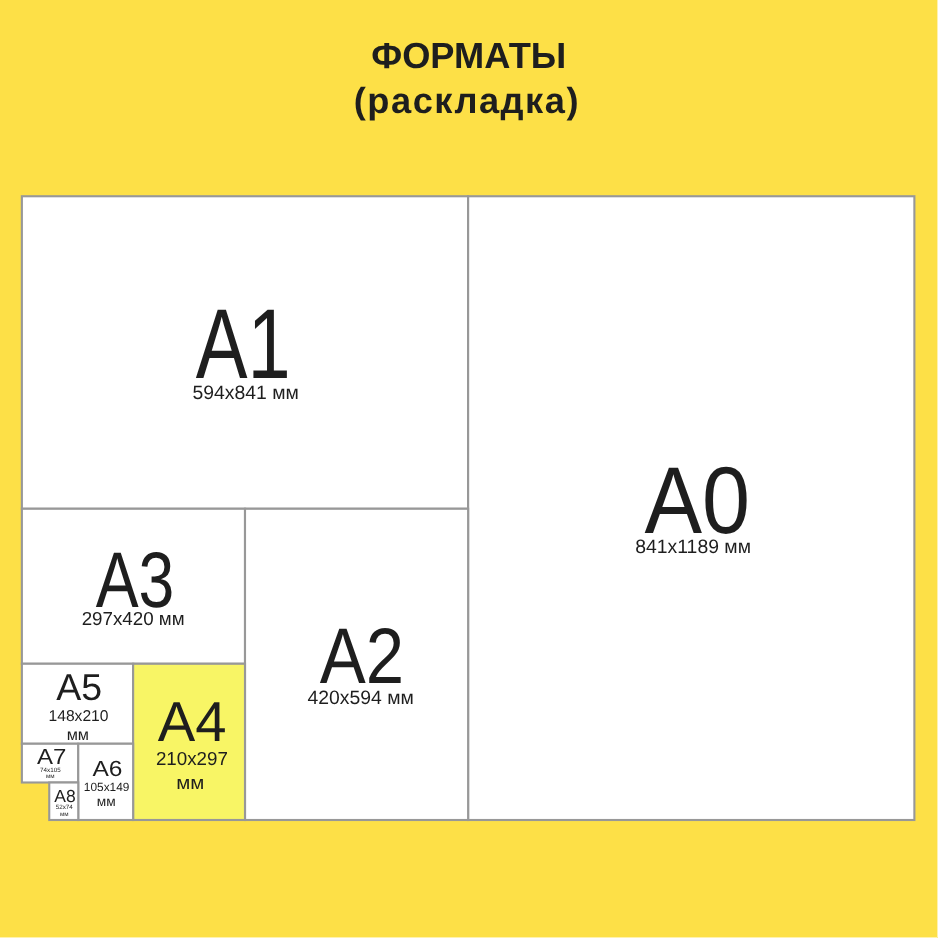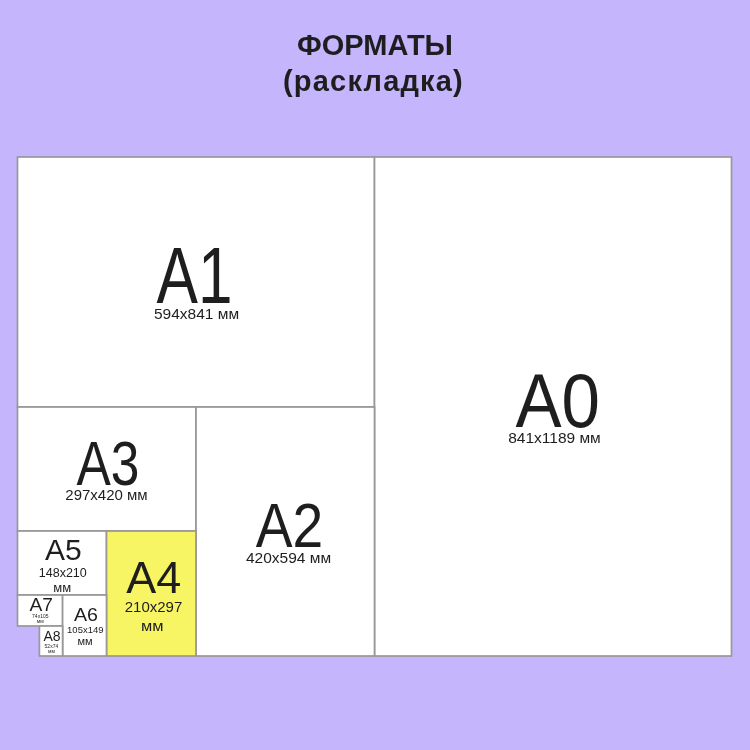--- a/index.html
+++ b/index.html
@@ -1,16 +1,16 @@
 <!DOCTYPE html>
 <html><head>
 <meta charset="utf-8">
 <style>
   html,body{margin:0;padding:0;background:#ffffff;}
-  .page{width:750px;height:750px;position:relative;overflow:hidden;background:#c4b5fd;}
+  .page{width:750px;height:750px;position:relative;overflow:hidden;background:#fde047;}
   svg text{font-family:"Liberation Sans",sans-serif;fill:#1e1e1e;}
 </style>
 </head>
 <body>
 <div class="page">
 <svg width="750" height="750" viewBox="0 0 750 750" xmlns="http://www.w3.org/2000/svg">
 
   <g>
     <text x="375" y="54.5" font-size="29" font-weight="bold" text-anchor="middle">ФОРМАТЫ</text>
     <text x="373.5" y="90.5" font-size="29" font-weight="bold" letter-spacing="1.2" text-anchor="middle">(раскладка)</text>

